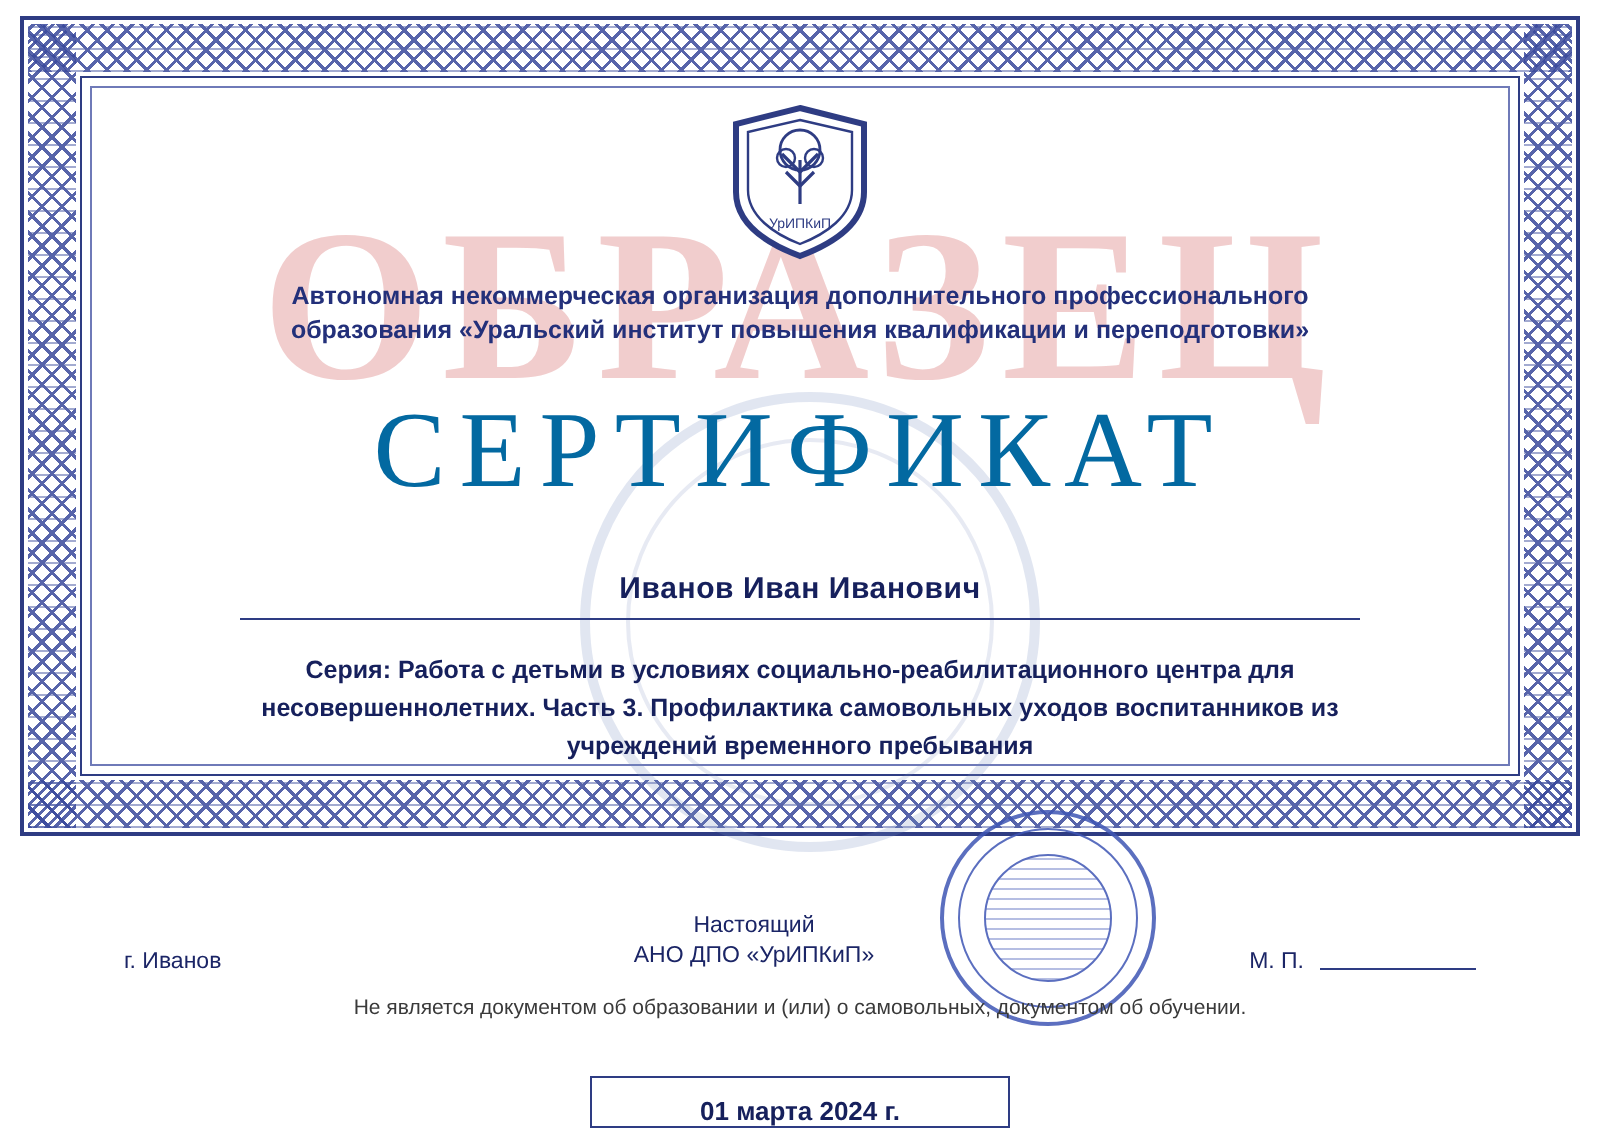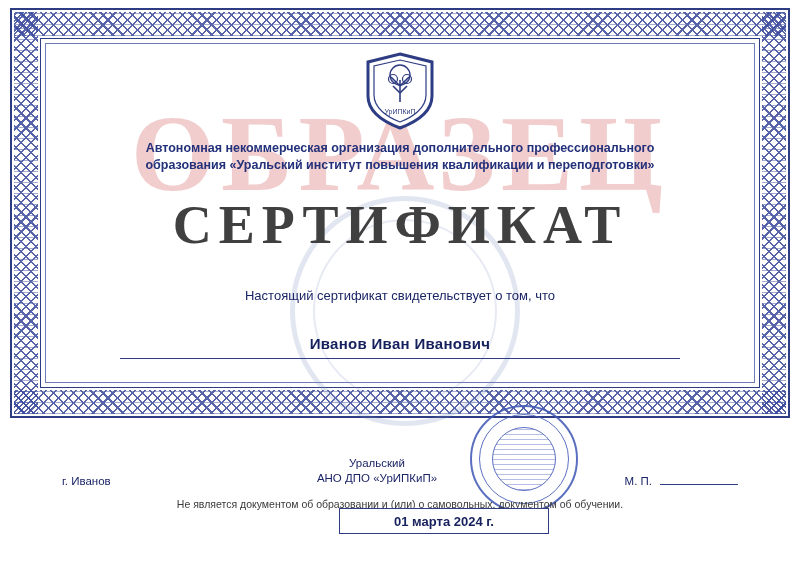--- a/index.html
+++ b/index.html
@@ -125,23 +125,23 @@
     font-weight: bold;
     line-height: 17px;
     margin: 0 auto;
     width: 560px;
   }
 
   .title {
     margin-top: 22px;
     font-family: "Liberation Serif", serif;
     font-size: 54px;
-    font-weight: bold;
+    font-weight: normal;
     letter-spacing: 7px;
-    color: #404040;
+    color: #0369a1;
     line-height: 58px;
   }
 
   .subtitle {
     margin-top: 34px;
     font-size: 13px;
     color: #1b2566;
   }
 
   .holder-wrap {
@@ -250,34 +250,33 @@
     text-align: center;
     font-size: 10.5px;
     color: #3a3a3a;
     z-index: 5;
   }
 
   .date-box {
     position: absolute;
     left: 50%;
     transform: translateX(-50%);
-    top: 508px;
+    top: 538px;
     width: 210px;
     height: 26px;
     border: 1.5px solid #2e3c83;
     background: #ffffff;
     z-index: 6;
     display: flex;
-    align-items: center;
+    align-items: flex-end;
     justify-content: center;
     font-size: 13px;
     font-weight: bold;
     color: #16205c;
     box-sizing: border-box;
-    margin-left: 44px;
   }
 </style>
 </head>
 <body>
 
 <div class="certificate">
 
   <div class="border-outer"></div>
   <div class="pattern-band pattern-top"></div>
   <div class="pattern-band pattern-bottom"></div>
@@ -303,35 +302,35 @@
         <circle cx="29" cy="27" r="4.5" fill="none" stroke="#2e3c83" stroke-width="1.2"></circle>
         <circle cx="43" cy="27" r="4.5" fill="none" stroke="#2e3c83" stroke-width="1.2"></circle>
         <text x="36" y="62" text-anchor="middle" font-family="Liberation Sans, sans-serif" font-size="7" fill="#2e3c83">УрИПКиП</text>
       </svg>
     </div>
 
     <div class="org-name">Автономная некоммерческая организация дополнительного профессионального образования «Уральский институт повышения квалификации и переподготовки»</div>
 
     <div class="title">СЕРТИФИКАТ</div>
 
-    <div class="subtitle">Настоящий сертификат свидетельствует о том, что</div>
 
     <div class="holder-wrap">
       <span class="holder-name">Иванов Иван Иванович</span>
     </div>
 
 
+    <div class="course">Серия: Работа с детьми в условиях социально-реабилитационного центра для несовершеннолетних. Часть 3. Профилактика самовольных уходов воспитанников из учреждений временного пребывания</div>
   </div>
 
   <div class="stamp"></div>
 
   <div class="sign-row">
     <div class="city">г. Иванов</div>
     <div class="director">
-      <div>Уральский</div>
+      <div>Настоящий</div>
       <div>АНО ДПО «УрИПКиП»</div>
     </div>
     <div class="stamp-label">М. П.</div>
     <div class="sign-line"></div>
   </div>
 
   <div class="disclaimer">Не является документом об образовании и (или) о самовольных, документом об обучении.</div>
 
   <div class="date-box">
     <span>01 марта 2024 г.</span>

